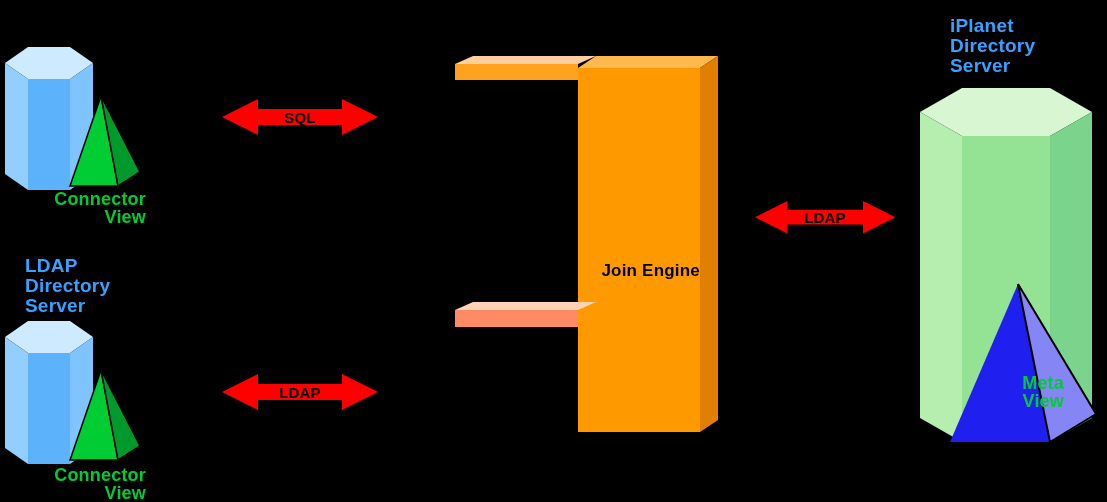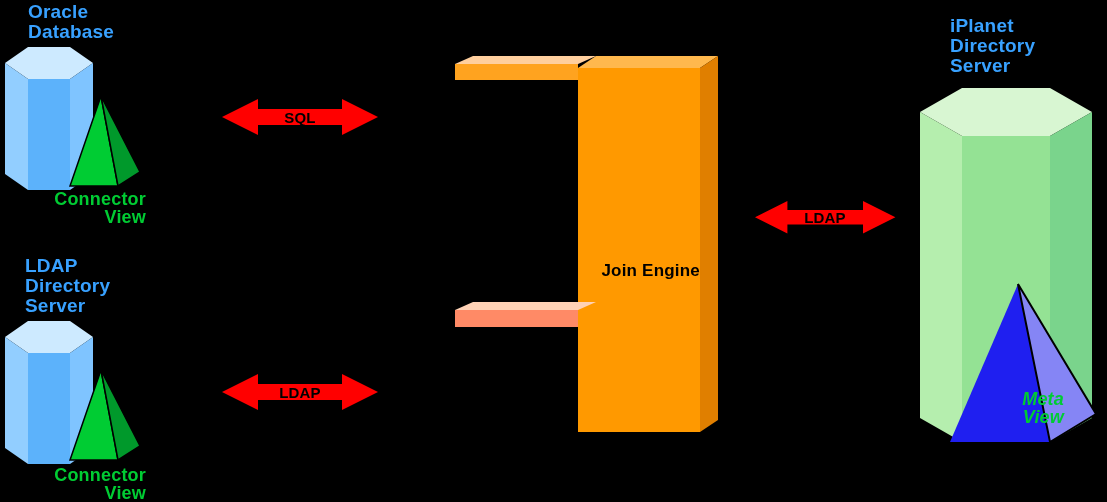--- a/index.html
+++ b/index.html
@@ -73,22 +73,20 @@
       <polygon points="962,136 1050,136 1050,442 962,442" fill="#94e294"></polygon>
       <polygon points="1050,136 1092,112 1092,418 1050,442" fill="#7ad48c"></polygon>
     </g>
 
     <g>
       <polygon points="1018,284 950,442 1050,442" fill="#1f1ff0"></polygon>
       <polygon points="1018,284 1050,442 1096,414" fill="#8585f5" stroke="#000" stroke-width="2"></polygon>
     </g>
   </svg>
 
-  <div class="lbl title" style="left:28px; top:2px;">Oracle
-Database</div>
 
   <div class="lbl view" style="left:40px; top:190px; width:106px;">Connector
 View</div>
 
   <div class="lbl title" style="left:25px; top:256px;">LDAP
 Directory
 Server</div>
 
   <div class="lbl view" style="left:40px; top:466px; width:106px;">Connector
 View</div>
@@ -98,16 +96,16 @@
   <div class="lbl arrow-lbl" style="left:222px; top:385px; width:156px;">LDAP</div>
 
   <div class="lbl arrow-lbl" style="left:755px; top:210px; width:140px;">LDAP</div>
 
   <div class="lbl engine" style="left:578px; top:262px; width:122px;">Join Engine</div>
 
   <div class="lbl title" style="left:950px; top:16px;">iPlanet
 Directory
 Server</div>
 
-  <div class="lbl view" style="left:1000px; top:390px; width:64px;font-style:italic;">Meta
+  <div class="lbl view" style="left:1000px; top:374px; width:64px;">Meta
 View</div>
 
 </div>
 
 </body></html>

